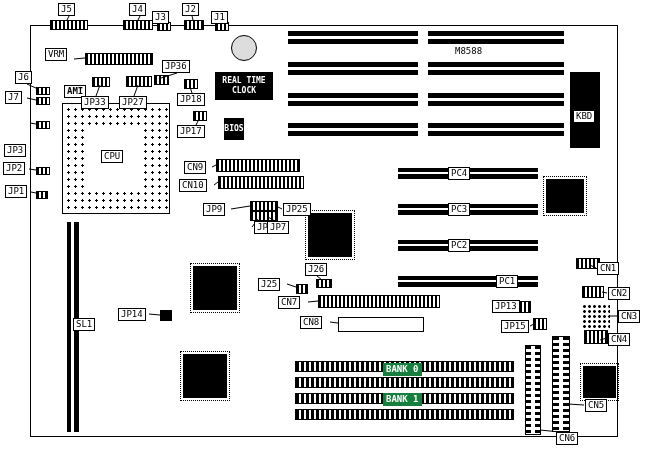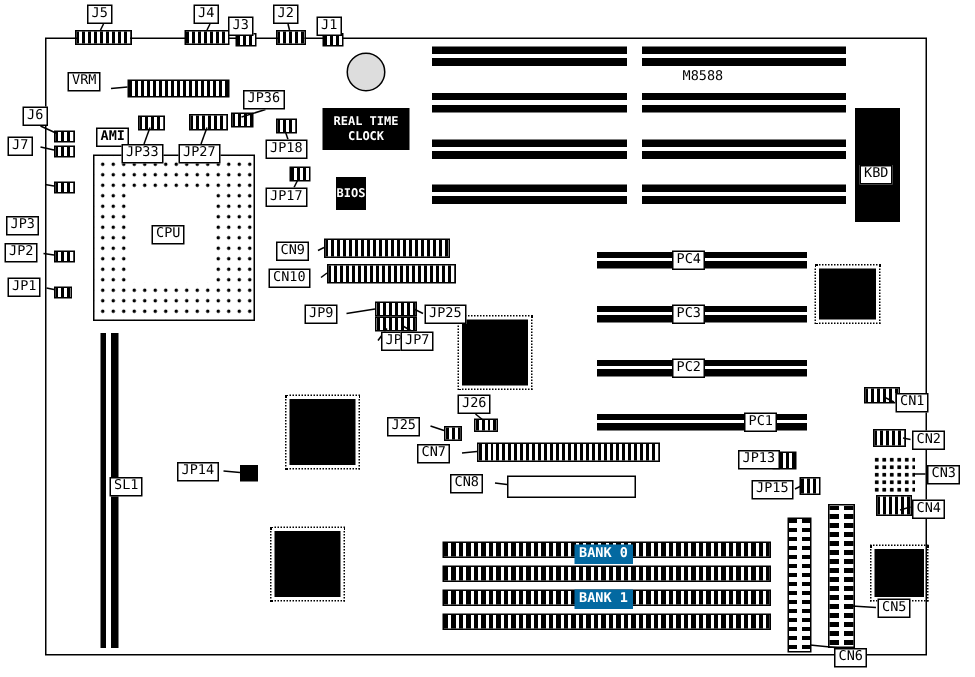--- a/index.html
+++ b/index.html
@@ -1,21 +1,21 @@
 <!DOCTYPE html>
 <html><head>
 <meta charset="utf-8">
 <style>
   html,body{margin:0;padding:0;background:#fff;}
   #diagram{position:relative;width:650px;height:451px;background:#fff;overflow:hidden;
            font-family:"DejaVu Sans Mono",monospace;}
   #board{position:absolute;left:30px;top:25px;width:586px;height:410px;border:1px solid #000;background:#fff;}
   .lbl{position:absolute;background:#fff;border:1px solid #000;font:9px "DejaVu Sans Mono",monospace;
        padding:0 2px;line-height:11px;white-space:nowrap;z-index:6;}
-  .lbl-dark{position:absolute;background:#0369a1;color:#fff;font:bold 9px "DejaVu Sans Mono",monospace;
+  .lbl-dark{position:absolute;background:#15803d;color:#fff;font:bold 9px "DejaVu Sans Mono",monospace;
        padding:1px 3px;line-height:11px;white-space:nowrap;text-align:left;z-index:6;}
   .plain{position:absolute;font:9px "DejaVu Sans Mono",monospace;color:#000;z-index:4;white-space:nowrap;}
   .conn{position:absolute;border:1px solid #000;background:repeating-linear-gradient(90deg,#000 0 2px,#fff 2px 4px);z-index:3;}
   .bar{position:absolute;background:#000;z-index:2;}
   .slot{position:absolute;background:linear-gradient(180deg,#000 0 5px,#fff 5px 8px,#000 8px 100%);z-index:2;}
   .pcslot{position:absolute;background:linear-gradient(180deg,#000 0 4px,#fff 4px 6px,#000 6px 100%);z-index:2;}
   .vslot{position:absolute;background:linear-gradient(90deg,#000 0 4px,#fff 4px 7px,#000 7px 100%);z-index:2;}
   .chip{position:absolute;background:#000;outline:1px dotted #000;outline-offset:2px;z-index:2;}
   .simm{position:absolute;border:1px solid #000;background:repeating-linear-gradient(90deg,#000 0 3px,#fff 3px 5px);z-index:2;}
   .pga{position:absolute;border:1px solid #000;

